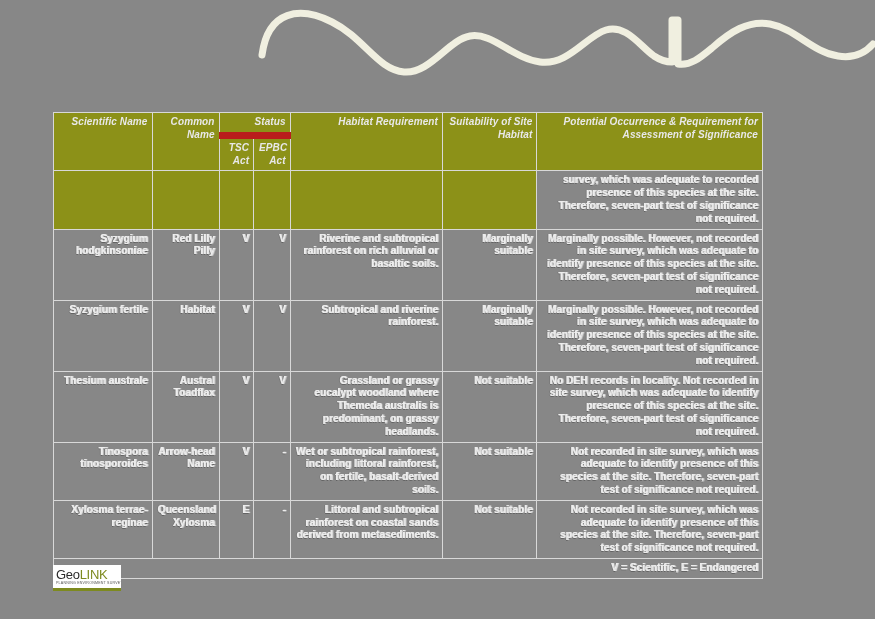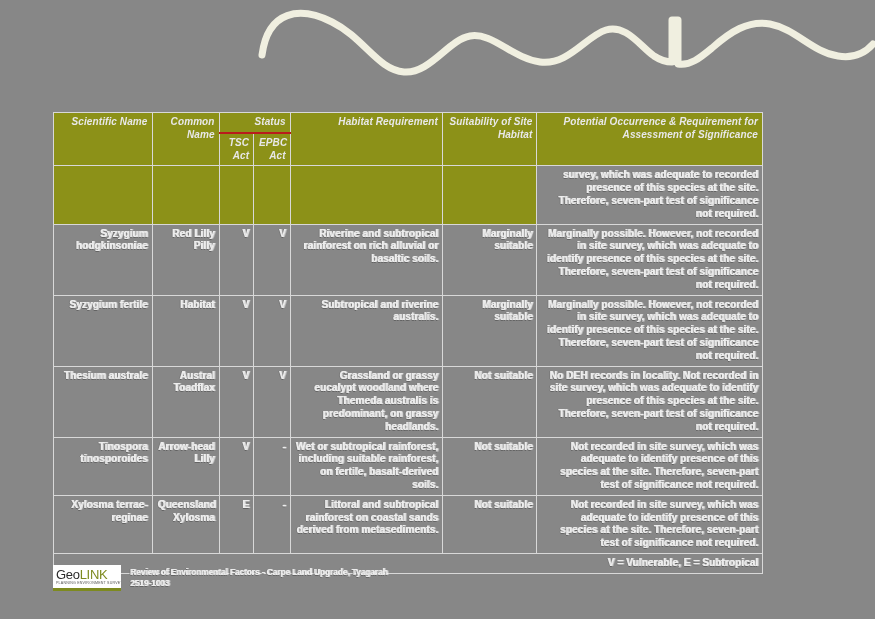--- a/index.html
+++ b/index.html
@@ -69,21 +69,21 @@
     font-style: italic;
     font-weight: bold;
     font-size: 8.4px;
     line-height: 1.2;
     border: 1px solid #c9c9d6;
     letter-spacing: 0.1px;
     text-shadow: none;
     filter: none;
   }
   thead th.status-parent {
-    border-bottom: 2px solid #b91c1c;
+    border-bottom: 7px solid #b91c1c;
   }
   thead th.status-sub {
     border-top: 1px solid #c9c9d6;
     margin-left: 25px;
   }
   .hdr-spacer-cell {
     background: #8c9118;
     border: 1px solid #c9c9d6;
     border-top: none;
     height: 26px;
@@ -247,21 +247,21 @@
         <td>
             <span class="ghost">Habitat</span>
           </td>
         <td class="status-cell">
             <span class="ghost">V</span>
           </td>
         <td class="status-cell">
             <span class="ghost">V</span>
           </td>
         <td>
-            <span class="ghost">Subtropical and riverine australis.</span>
+            <span class="ghost">Subtropical and riverine rainforest.</span>
           </td>
         <td>
             <span class="ghost">Marginally suitable</span>
           </td>
         <td>
             <span class="ghost">Marginally possible.  However, not recorded in site survey, which was adequate to identify presence of this species at the site.  Therefore, seven-part test of significance not required.</span>
           </td>
       </tr>
 
       <tr>
@@ -286,30 +286,30 @@
         <td>
             <span class="ghost">No DEH records in locality. Not recorded in site survey, which was adequate to identify presence of this species at the site.  Therefore, seven-part test of significance not required.</span>
           </td>
       </tr>
 
       <tr>
         <td>
             <span class="ghost sci">Tinospora tinosporoides</span>
           </td>
         <td>
-            <span class="ghost">Arrow-head Lilly</span>
+            <span class="ghost">Arrow-head Name</span>
           </td>
         <td class="status-cell">
             <span class="ghost">V</span>
           </td>
         <td class="status-cell">
             <span class="ghost">-</span>
           </td>
         <td>
-            <span class="ghost">Wet or subtropical rainforest, including suitable rainforest, on fertile, basalt-derived soils.</span>
+            <span class="ghost">Wet or subtropical rainforest, including littoral rainforest, on fertile, basalt-derived soils.</span>
           </td>
         <td>
             <span class="ghost">Not suitable</span>
           </td>
         <td>
             <span class="ghost">Not recorded in site survey, which was adequate to identify presence of this species at the site. Therefore, seven-part test of significance not required.</span>
           </td>
       </tr>
 
       <tr>
@@ -331,30 +331,26 @@
         <td>
             <span class="ghost">Not suitable</span>
           </td>
         <td>
             <span class="ghost">Not recorded in site survey, which was adequate to identify presence of this species at the site. Therefore, seven-part test of significance not required.</span>
           </td>
       </tr>
 
       <tr class="footnote-row">
         <td colspan="7">
-            <span class="ghost">V = Vulnerable, E = Subtropical</span>
+            <span class="ghost">V = Scientific, E = Endangered</span>
           </td>
       </tr>
     </tbody>
   </table>
 </div>
 
 <div class="footer">
   <div class="logo">
     <div class="logo-text"><span>Geo</span><span class="lk">LINK</span></div>
     <div class="logo-sub">PLANNING  ENVIRONMENT  SURVEY  DESIGN</div>
     <div class="logo-bar"></div>
   </div>
-  <div class="footer-text">
-    <span class="ghost">Review of Environmental Factors - Carpe Land Upgrade, Tyagarah</span>
-    <span class="ghost">2519-1003</span>
-  </div>
 </div>
 
 </body></html>

